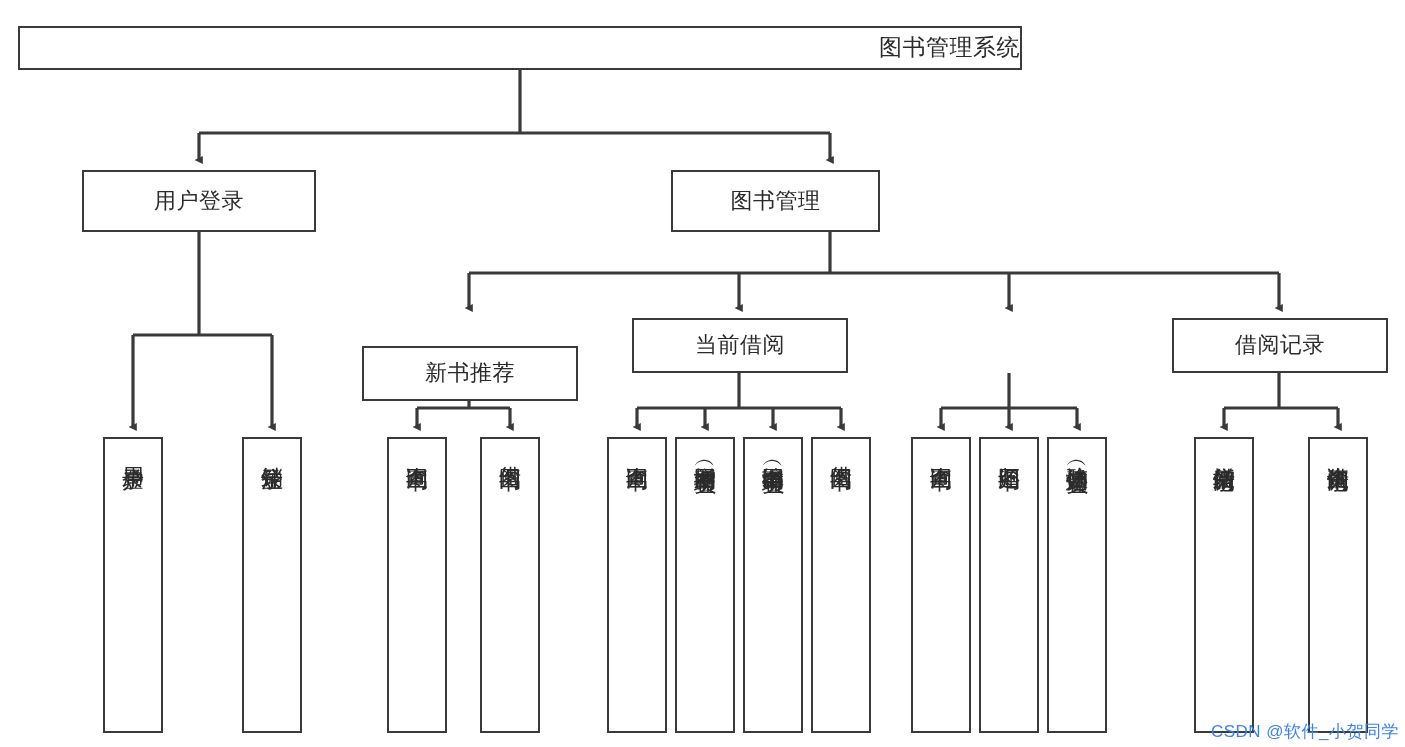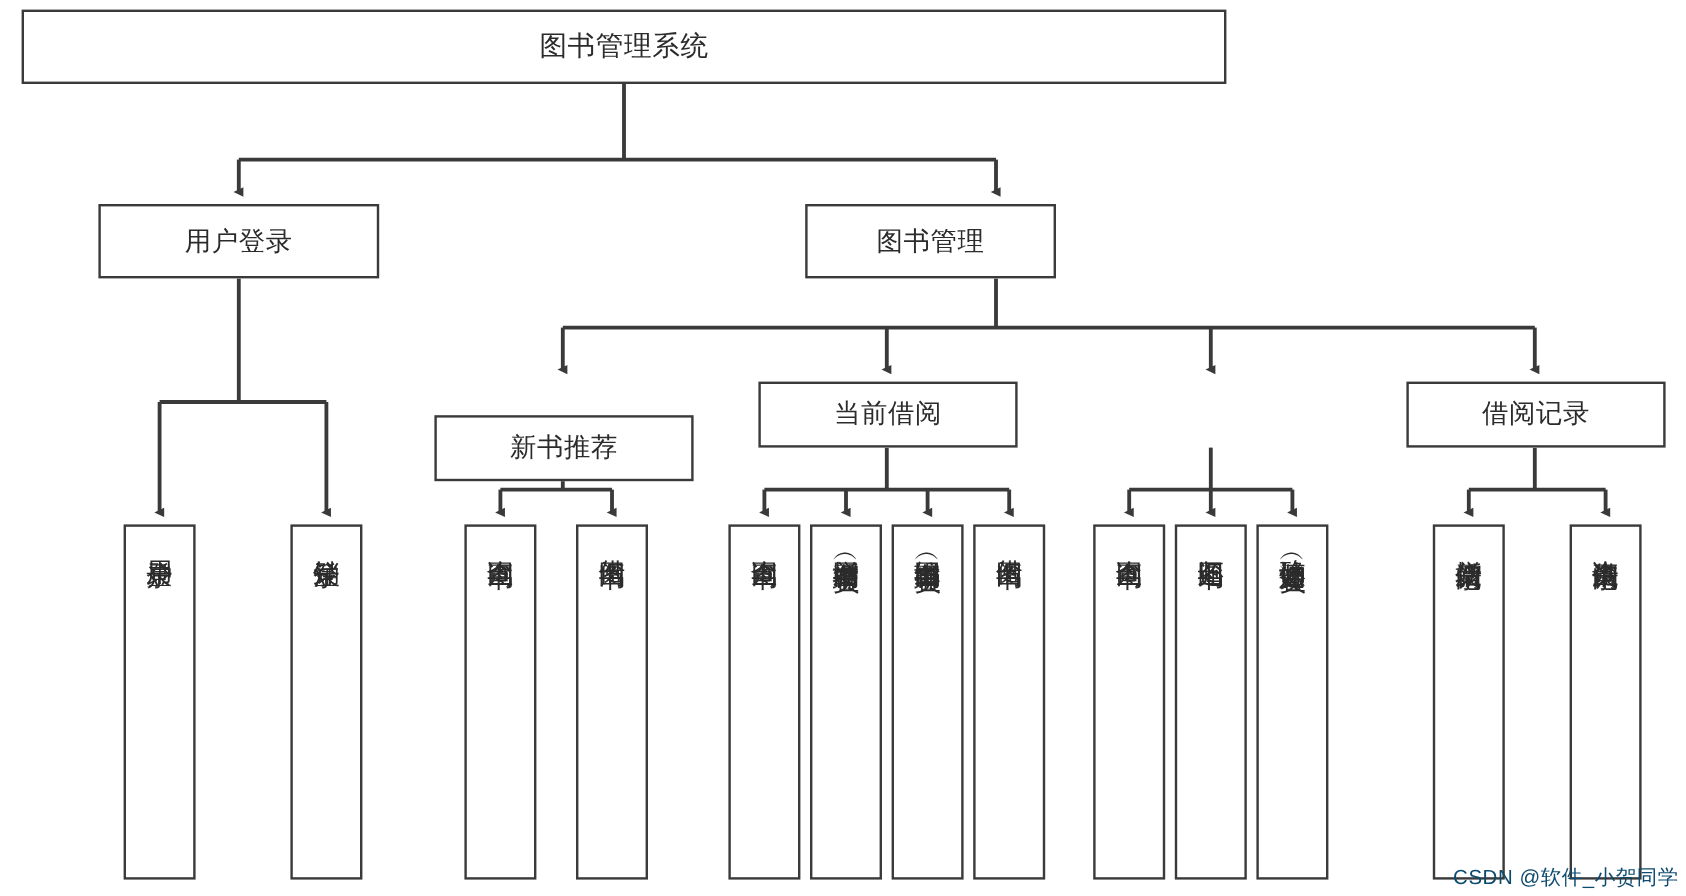--- a/index.html
+++ b/index.html
@@ -56,21 +56,21 @@
     line-height: 1.18;
     letter-spacing: 1px;
     color: #2b2b2b;
     white-space: nowrap;
   }
   #watermark {
     position: absolute;
     right: 6px;
     bottom: 4px;
     font-size: 17px;
-    color: #0c4a6e;
+    color: #3b82f6;
     letter-spacing: 0.5px;
     white-space: nowrap;
     user-select: none;
   }
 </style>
 </head>
 <body>
 
 <div id="diagram-root">
 
@@ -117,21 +117,21 @@
       <path d="M1009,408 L1009,427" marker-end="url(#arrow)"></path>
       <path d="M1077,408 L1077,427" marker-end="url(#arrow)"></path>
 
       <path d="M1279,373 L1279,408"></path>
       <path d="M1224,408 L1338,408"></path>
       <path d="M1224,408 L1224,427" marker-end="url(#arrow)"></path>
       <path d="M1338,408 L1338,427" marker-end="url(#arrow)"></path>
     </g>
   </svg>
 
-  <div class="node node-h node-root" style="left:18px; top:8px; width:1004px; height:62px;">
+  <div class="node node-h node-root" style="left:18px; top:26px; width:1004px; height:44px;justify-content:flex-end;">
     <span>图书管理系统</span>
   </div>
 
   <div class="node node-h" style="left:82px; top:170px; width:234px; height:62px;">
     <span>用户登录</span>
   </div>
   <div class="node node-h" style="left:671px; top:170px; width:209px; height:62px;">
     <span>图书管理</span>
   </div>
 

